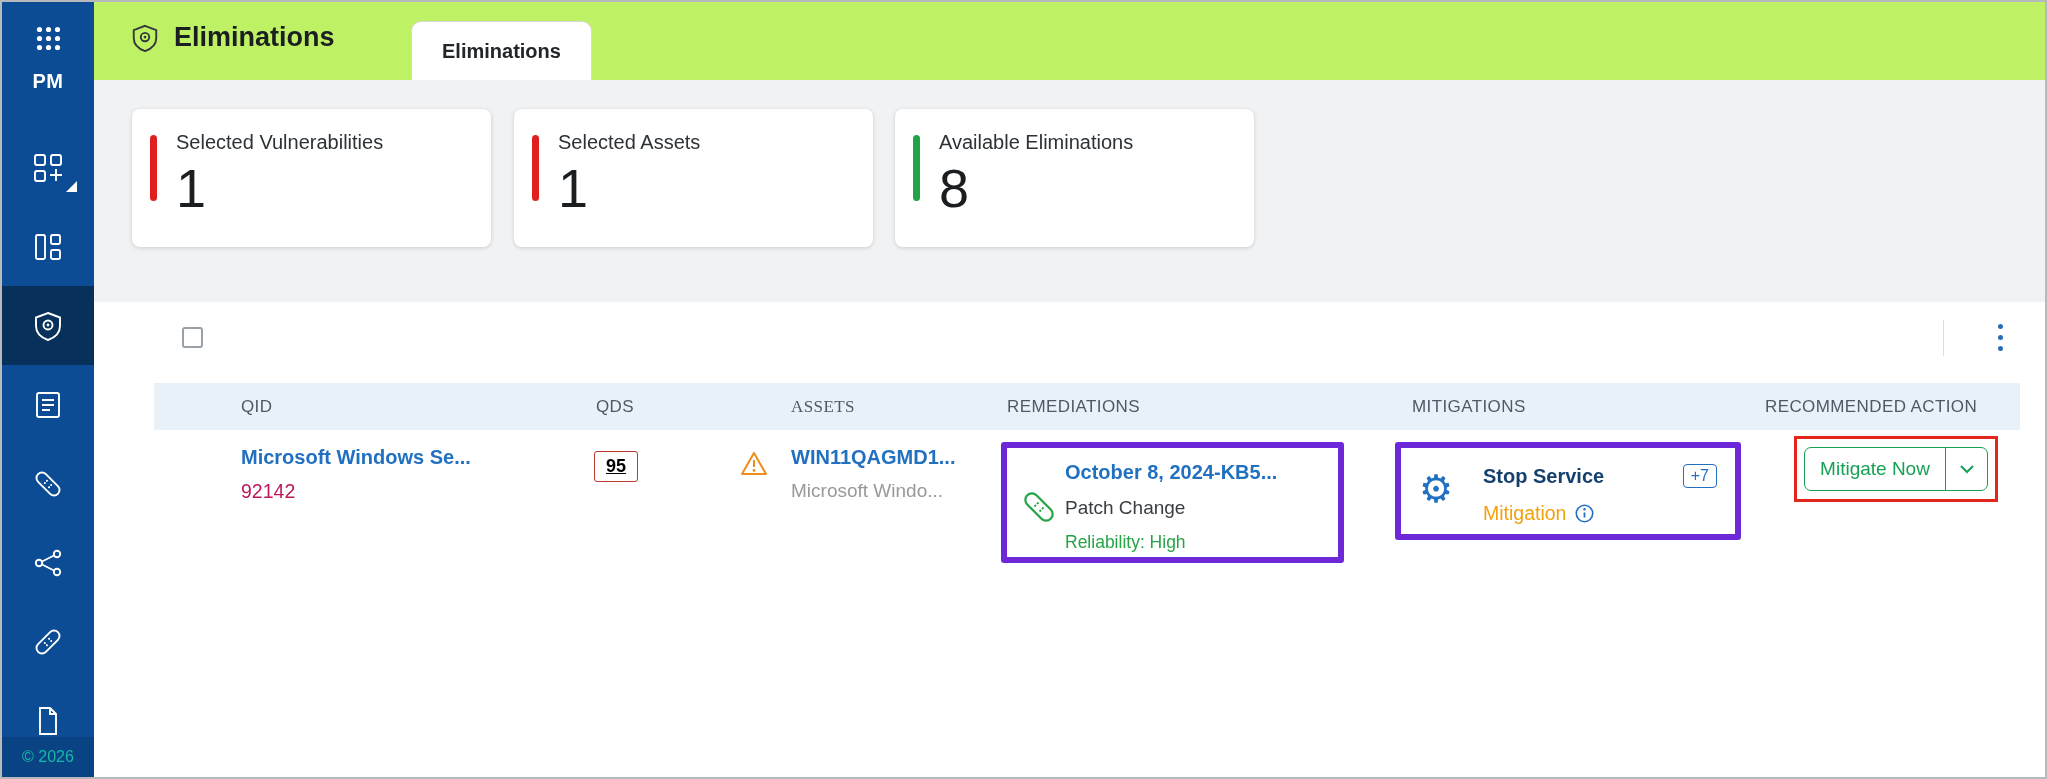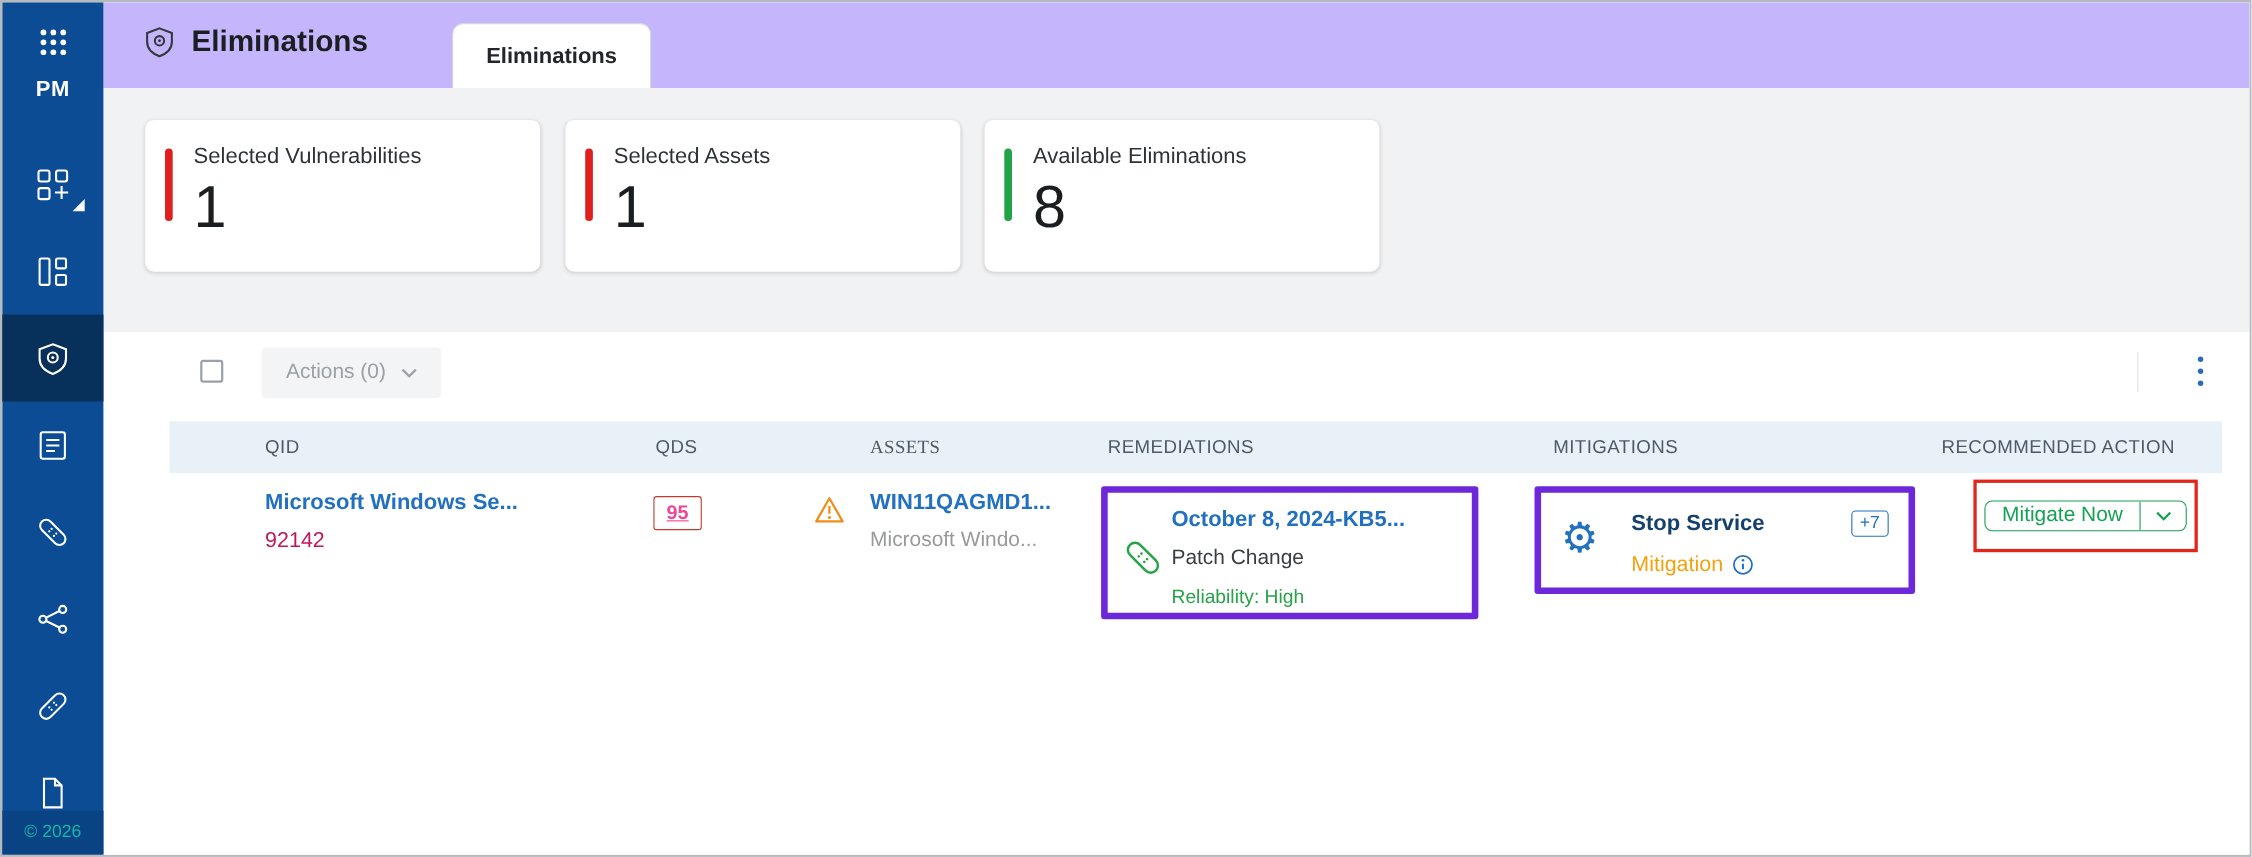--- a/index.html
+++ b/index.html
@@ -13,21 +13,21 @@
   .app-abbr { position:absolute; top:68px; left:0; width:92px; text-align:center; color:#fff; font-size:20px; font-weight:700; letter-spacing:.5px; }
   .side-nav { position:absolute; top:126px; left:0; width:92px; }
   .slot { position:relative; width:92px; height:79px; display:flex; align-items:center; justify-content:center; cursor:pointer; }
   .slot.active { background:#07305a; }
   .slot svg { stroke:#fff; fill:none; stroke-width:1.9; }
   .corner-tri { position:absolute; right:17px; bottom:15px; width:0; height:0; border-left:11px solid transparent; border-bottom:11px solid #fff; }
   .copyright { position:absolute; left:0; right:0; bottom:0; height:40px; background:#0a4384; color:#14b8a6; font-size:16px; display:flex; align-items:center; justify-content:center; z-index:6; }
 
   
   .main { position:absolute; left:92px; top:0; right:0; bottom:0; background:#f1f2f4; }
-  .topbar { position:absolute; top:0; left:0; right:0; height:78px; background:#c4b5fd;text-decoration:underline; }
+  .topbar { position:absolute; top:0; left:0; right:0; height:78px; background:#bef264;text-decoration:underline; }
   .title-wrap { position:absolute; left:36px; top:20px; display:flex; align-items:center; gap:14px; }
   .title-wrap h1 { font-size:27px; font-weight:700; color:#1c1f22; }
   .tabs { position:absolute; left:317px; bottom:0; display:flex; align-items:flex-end; }
   .tab { height:59px; display:flex; align-items:center; justify-content:center; padding:0 30px; font-size:20px; color:#63696e; cursor:pointer; }
   .tab.active { background:#fff; border:1px solid #d6d8da; border-bottom:none; border-radius:10px 10px 0 0; font-weight:700; color:#22262a; }
 
   
   .stat-card { position:absolute; top:107px; width:359px; height:138px; background:#fff; border-radius:8px; box-shadow:0 1px 4px rgba(0,0,0,.16); }
   .stat-accent { position:absolute; left:18px; top:26px; width:7px; height:66px; border-radius:4px; }
   .stat-label { position:absolute; left:44px; top:22px; font-size:20px; color:#2d3236; }
@@ -58,21 +58,21 @@
   .rem-type { position:absolute; left:58px; top:49px; font-size:19px; color:#3a3e42; }
   .rem-rel { position:absolute; left:58px; top:84px; font-size:17.5px; color:#27a348; }
   .rem-icon { position:absolute; left:13px; top:40px; }
   .gear { position:absolute; left:18px; top:22px; font-size:38px; line-height:1; color:#2270c0; font-family:"DejaVu Sans", sans-serif; }
   .mit-title { position:absolute; left:82px; top:17px; font-size:20px; font-weight:700; color:#14406e; }
   .mit-badge { position:absolute; right:18px; top:16px; border:1px solid #2270c0; color:#2270c0; border-radius:4px; font-size:16px; padding:2px 7px; cursor:pointer; }
   .mit-type-row { position:absolute; left:82px; top:54px; display:flex; align-items:center; gap:9px; }
   .mit-type { font-size:19.5px; font-weight:500; }
 
   .annotation { position:absolute; left:1700px; top:134px; width:204px; height:66px; border:3px solid; display:flex; align-items:center; justify-content:center; }
-  .action-btn { width:184px; height:28px; background:#fff; border:1px solid; border-radius:7px; display:flex; align-items:stretch; overflow:hidden; }
+  .action-btn { width:184px; height:44px; background:#fff; border:1px solid; border-radius:7px; display:flex; align-items:stretch; overflow:hidden; }
   .action-label { flex:1; display:flex; align-items:center; justify-content:center; font-size:19px; cursor:pointer; }
   .action-caret { width:42px; display:flex; align-items:center; justify-content:center; border-left:1px solid; cursor:pointer; }
 </style>
 </head>
 <body>
 
 <div class="page">
 
   <aside class="sidebar">
     <div class="apps-btn">
@@ -193,26 +193,20 @@
       <div class="stat-card" style="left:801px;">
         <span class="stat-accent" style="background: rgb(34, 163, 72);"></span>
         <div class="stat-label">Available Eliminations</div>
         <div class="stat-value">8</div>
       </div>
     </section>
 
     <section class="panel">
 
       <div class="checkbox"></div>
-      <button class="tool-btn btn-actions">
-        <span>Actions (0)</span>
-        <svg width="14" height="9" viewBox="0 0 14 9">
-            <path d="M1 1 L7 7 L13 1" fill="none" stroke="#9aa0a6" stroke-width="2"></path>
-          </svg>
-      </button>
       <div class="tool-sep"></div>
       <div class="kebab">
           <i></i>
           <i></i>
           <i></i>
         </div>
 
       <div class="thead">
         <span class="th" style="left:87px;">QID</span>
         <span class="th" style="left:442px;">QDS</span>
@@ -220,21 +214,21 @@
         <span class="th" style="left:853px;">REMEDIATIONS</span>
         <span class="th" style="left:1258px;">MITIGATIONS</span>
         <span class="th" style="left:1611px;">RECOMMENDED ACTION</span>
       </div>
 
       <div>
 
         <a class="cell-text link" style="left:147px; top:144px;">Microsoft Windows Se...</a>
         <div class="cell-text" style="left:147px; top:178px; font-size:19.5px; color:#be185d;">92142</div>
 
-        <span class="qds-box" style="color: #ec4899; border-color: rgb(193, 58, 46); text-decoration: underline;">95</span>
+        <span class="qds-box" style="color: #000000; border-color: rgb(193, 58, 46); text-decoration: underline;">95</span>
 
         <svg class="cell-text" style="left:646px; top:149px;" width="28" height="26" viewBox="0 0 28 26">
           <path d="M14 2 L26 23 H2 Z" fill="none" stroke="#ef8c1a" stroke-width="2" stroke-linejoin="round"></path>
           <path d="M14 9 v7" stroke="#ef8c1a" stroke-width="2"></path>
           <circle cx="14" cy="19.5" r="1.4" fill="#ef8c1a" stroke="none"></circle>
         </svg>
         <a class="cell-text link" style="left:697px; top:144px;">WIN11QAGMD1...</a>
         <div class="cell-text subtext" style="left:697px; top:178px;">Microsoft Windo...</div>
 
         <div class="mini-card rem-card">

